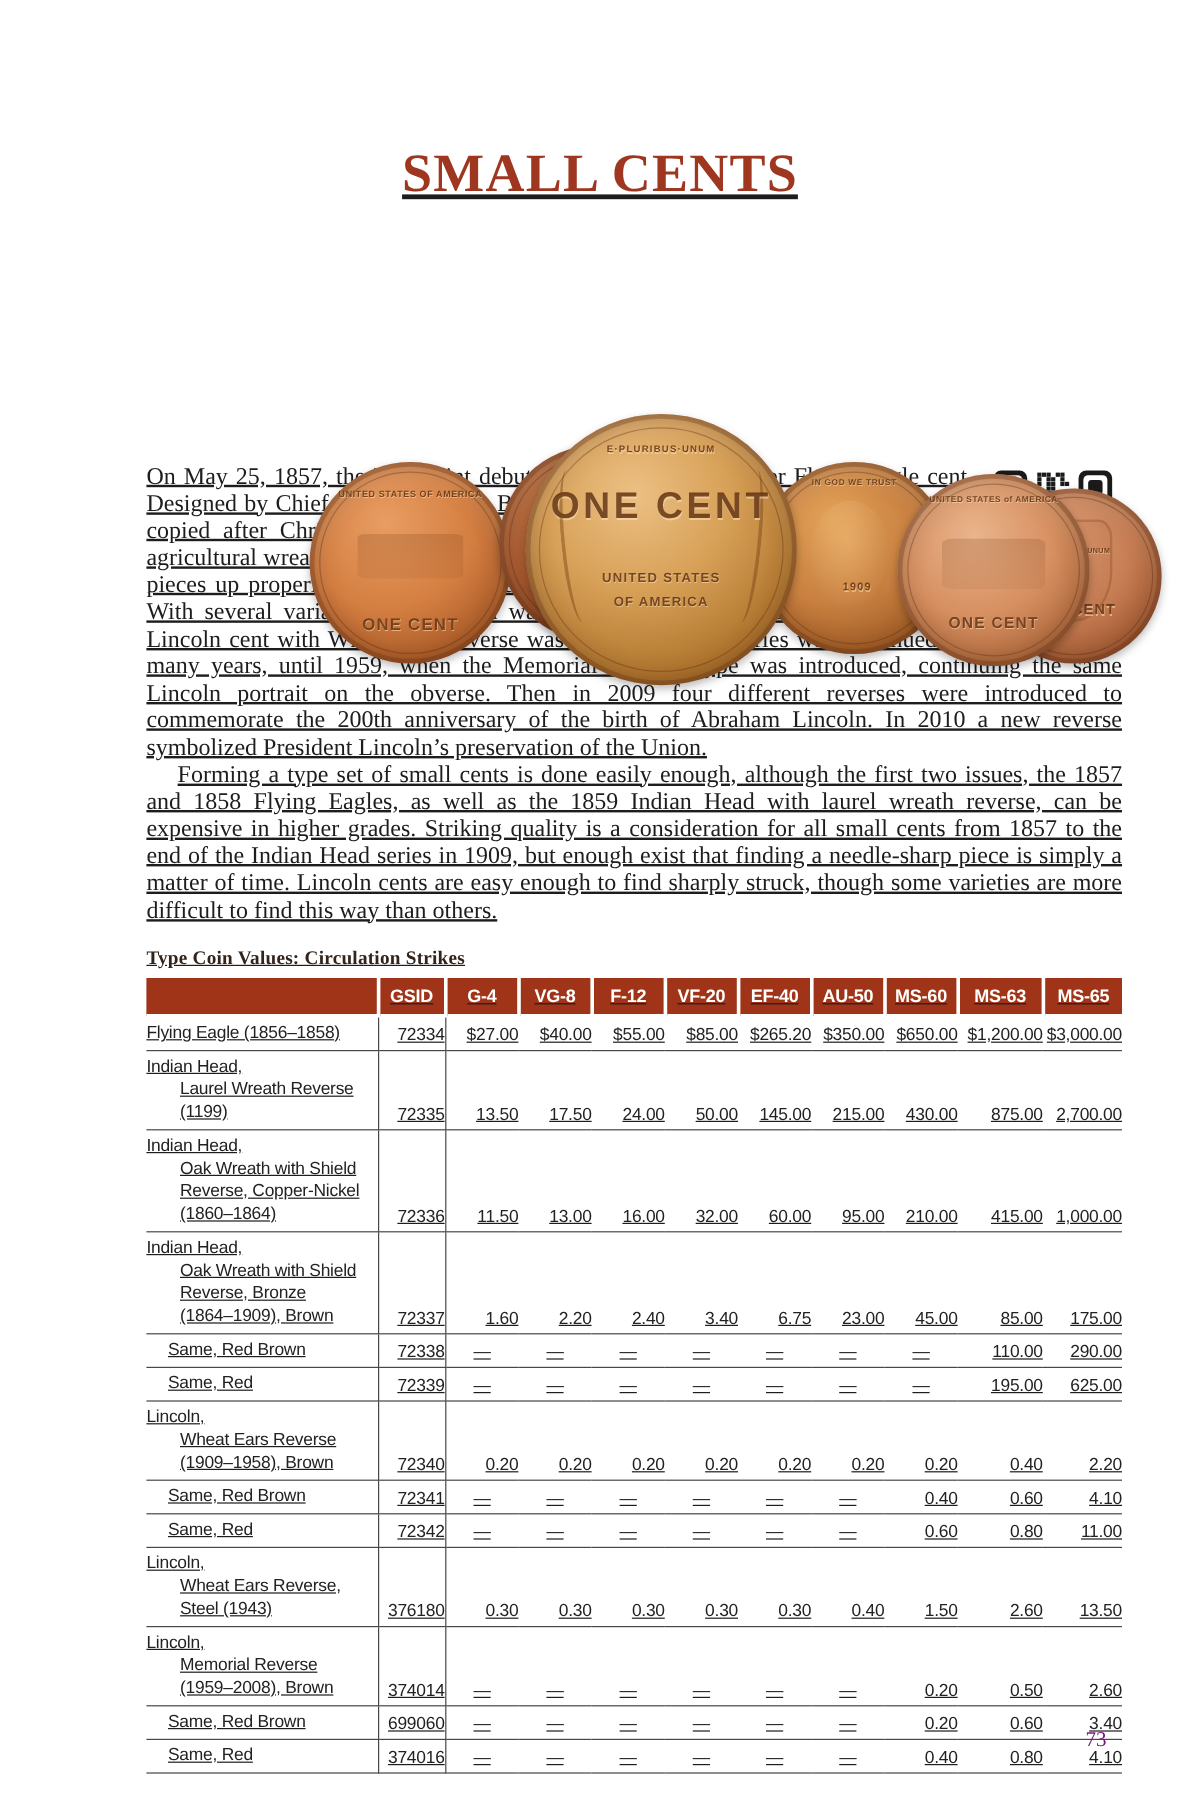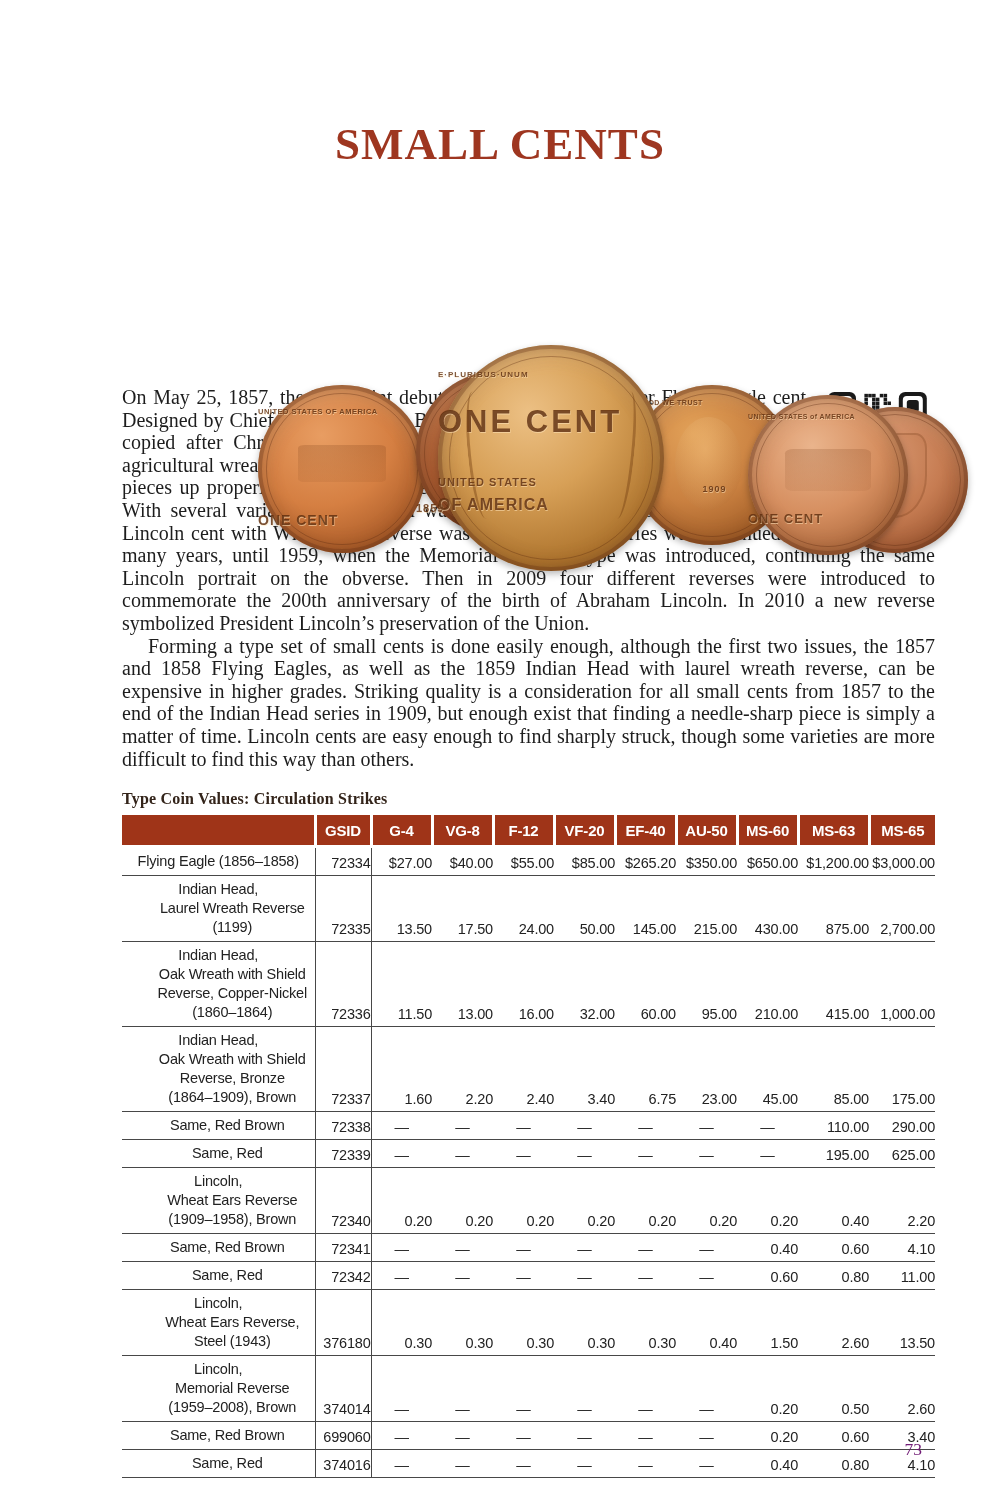--- a/index.html
+++ b/index.html
@@ -1,20 +1,20 @@
 <!DOCTYPE html>
 <html><head>
 <meta charset="utf-8">
 <style>
   * { margin:0; padding:0; box-sizing:border-box; }
   html,body { background:#ffffff; }
   .page {
     position:relative; width:1000px; height:1500px; margin:0 auto;
     background:#ffffff; overflow:hidden;
-    font-family:"Liberation Serif", serif; color:#1d1d1d;
+    font-family:"Liberation Serif", serif; color:#1d1d1d;text-decoration:underline;
   }
 
   
   .chapter-title {
     padding-top:122px; text-align:center;
     font-family:"Liberation Serif", serif; font-weight:bold;
     font-size:45px; line-height:1; letter-spacing:1px; color:#9e3620;
   }
 
   
@@ -22,21 +22,21 @@
   .coin {
     position:absolute; border-radius:50%;
     box-shadow: inset 0 0 0 4px rgba(96,44,18,.30), inset 0 0 22px rgba(70,30,10,.45),
                 inset 0 10px 18px rgba(255,235,200,.25), 0 3px 7px rgba(0,0,0,.28);
   }
   .coin::before {
     content:""; position:absolute; inset:5%; border-radius:50%;
     border:1px solid rgba(90,40,15,.35);
   }
   .coin .ctext {
-    position:absolute; left:0; right:0; text-align:left;
+    position:absolute; left:0; right:0; text-align:center;
     font-family:"Liberation Sans", sans-serif; font-weight:bold;
     color:rgba(94,45,14,.82); text-shadow:0.5px 1px 0 rgba(255,228,185,.55);
     letter-spacing:1px; white-space:nowrap;
   }
   .coin .blob { position:absolute; border-radius:50%; opacity:.55; }
   .c1 { left:103px; top:232px; width:152px; height:152px;
         background:radial-gradient(circle at 36% 30%, #dd9d72 0%, #c57d4e 42%, #a15a30 76%, #7a3d1d 100%); z-index:1; }
   .c1 .blob { width:70%; height:38%; left:14%; top:32%;
         background:radial-gradient(ellipse at 40% 40%, rgba(250,205,160,.8), rgba(150,85,45,.15) 75%); }
   .c2 { left:258px; top:216px; width:168px; height:168px;
@@ -93,21 +93,21 @@
   table.values thead th {
     background:#9f3418; color:#ffffff; font-weight:bold; font-size:15px;
     padding:7px 0 6px; text-align:center;
     border-left:3px solid #ffffff; border-bottom:3px solid #ffffff;
   }
   table.values thead th:first-child { border-left:none; }
   table.values tbody td {
     vertical-align:bottom; padding:4px 0 4px; border-bottom:1.5px solid #474747;
     font-size:14.5px;
   }
-  td.type-cell { text-align:center; padding-left:4px; border-right:1.3px solid #474747; }
+  td.type-cell { text-align:left; padding-left:4px; border-right:1.3px solid #474747; }
   td.gsid-cell { text-align:right; border-right:1.3px solid #474747; }
   td.num-cell  { text-align:right; padding-right:9px; white-space:nowrap; }
   td.dash-cell { text-align:center; color:#2e2e2e; }
   .type-line { line-height:19px; }
   .ind0 { padding-left:0; }
   .ind1 { padding-left:28px; }
   .ind2 { padding-left:18px; }
 
   
   .page-number {
@@ -130,21 +130,21 @@
     </div>
     <div class="coin c3">
       <span class="blob"></span>
       <span class="ctext" style="bottom:13%; font-size:11px;">1859</span>
     </div>
     <div class="coin c4">
       <i class="wheat"></i>
       <span class="ctext" style="top:11%; font-size:8px;">E·PLURIBUS·UNUM</span>
       <span class="ctext" style="top:26%; font-size:31px; letter-spacing:3px;">ONE CENT</span>
       <span class="ctext" style="top:58%; font-size:11px;">UNITED STATES</span>
-      <span class="ctext" style="top:67%; font-size:16px;">OF AMERICA</span>
+      <span class="ctext" style="top:67%; font-size:11px;">OF AMERICA</span>
     </div>
     <div class="coin c5">
       <span class="blob"></span>
       <span class="ctext" style="top:9%; font-size:7px; letter-spacing:.5px;">IN GOD WE TRUST</span>
       <span class="ctext" style="bottom:32%; left:44%; right:auto; font-size:9px;">1909</span>
     </div>
     <div class="coin c6">
       <span class="blob"></span>
       <span class="ctext" style="top:11%; font-size:7px; letter-spacing:.4px;">UNITED STATES of AMERICA</span>
       <span class="ctext" style="bottom:18%; font-size:13px;">ONE CENT</span>

